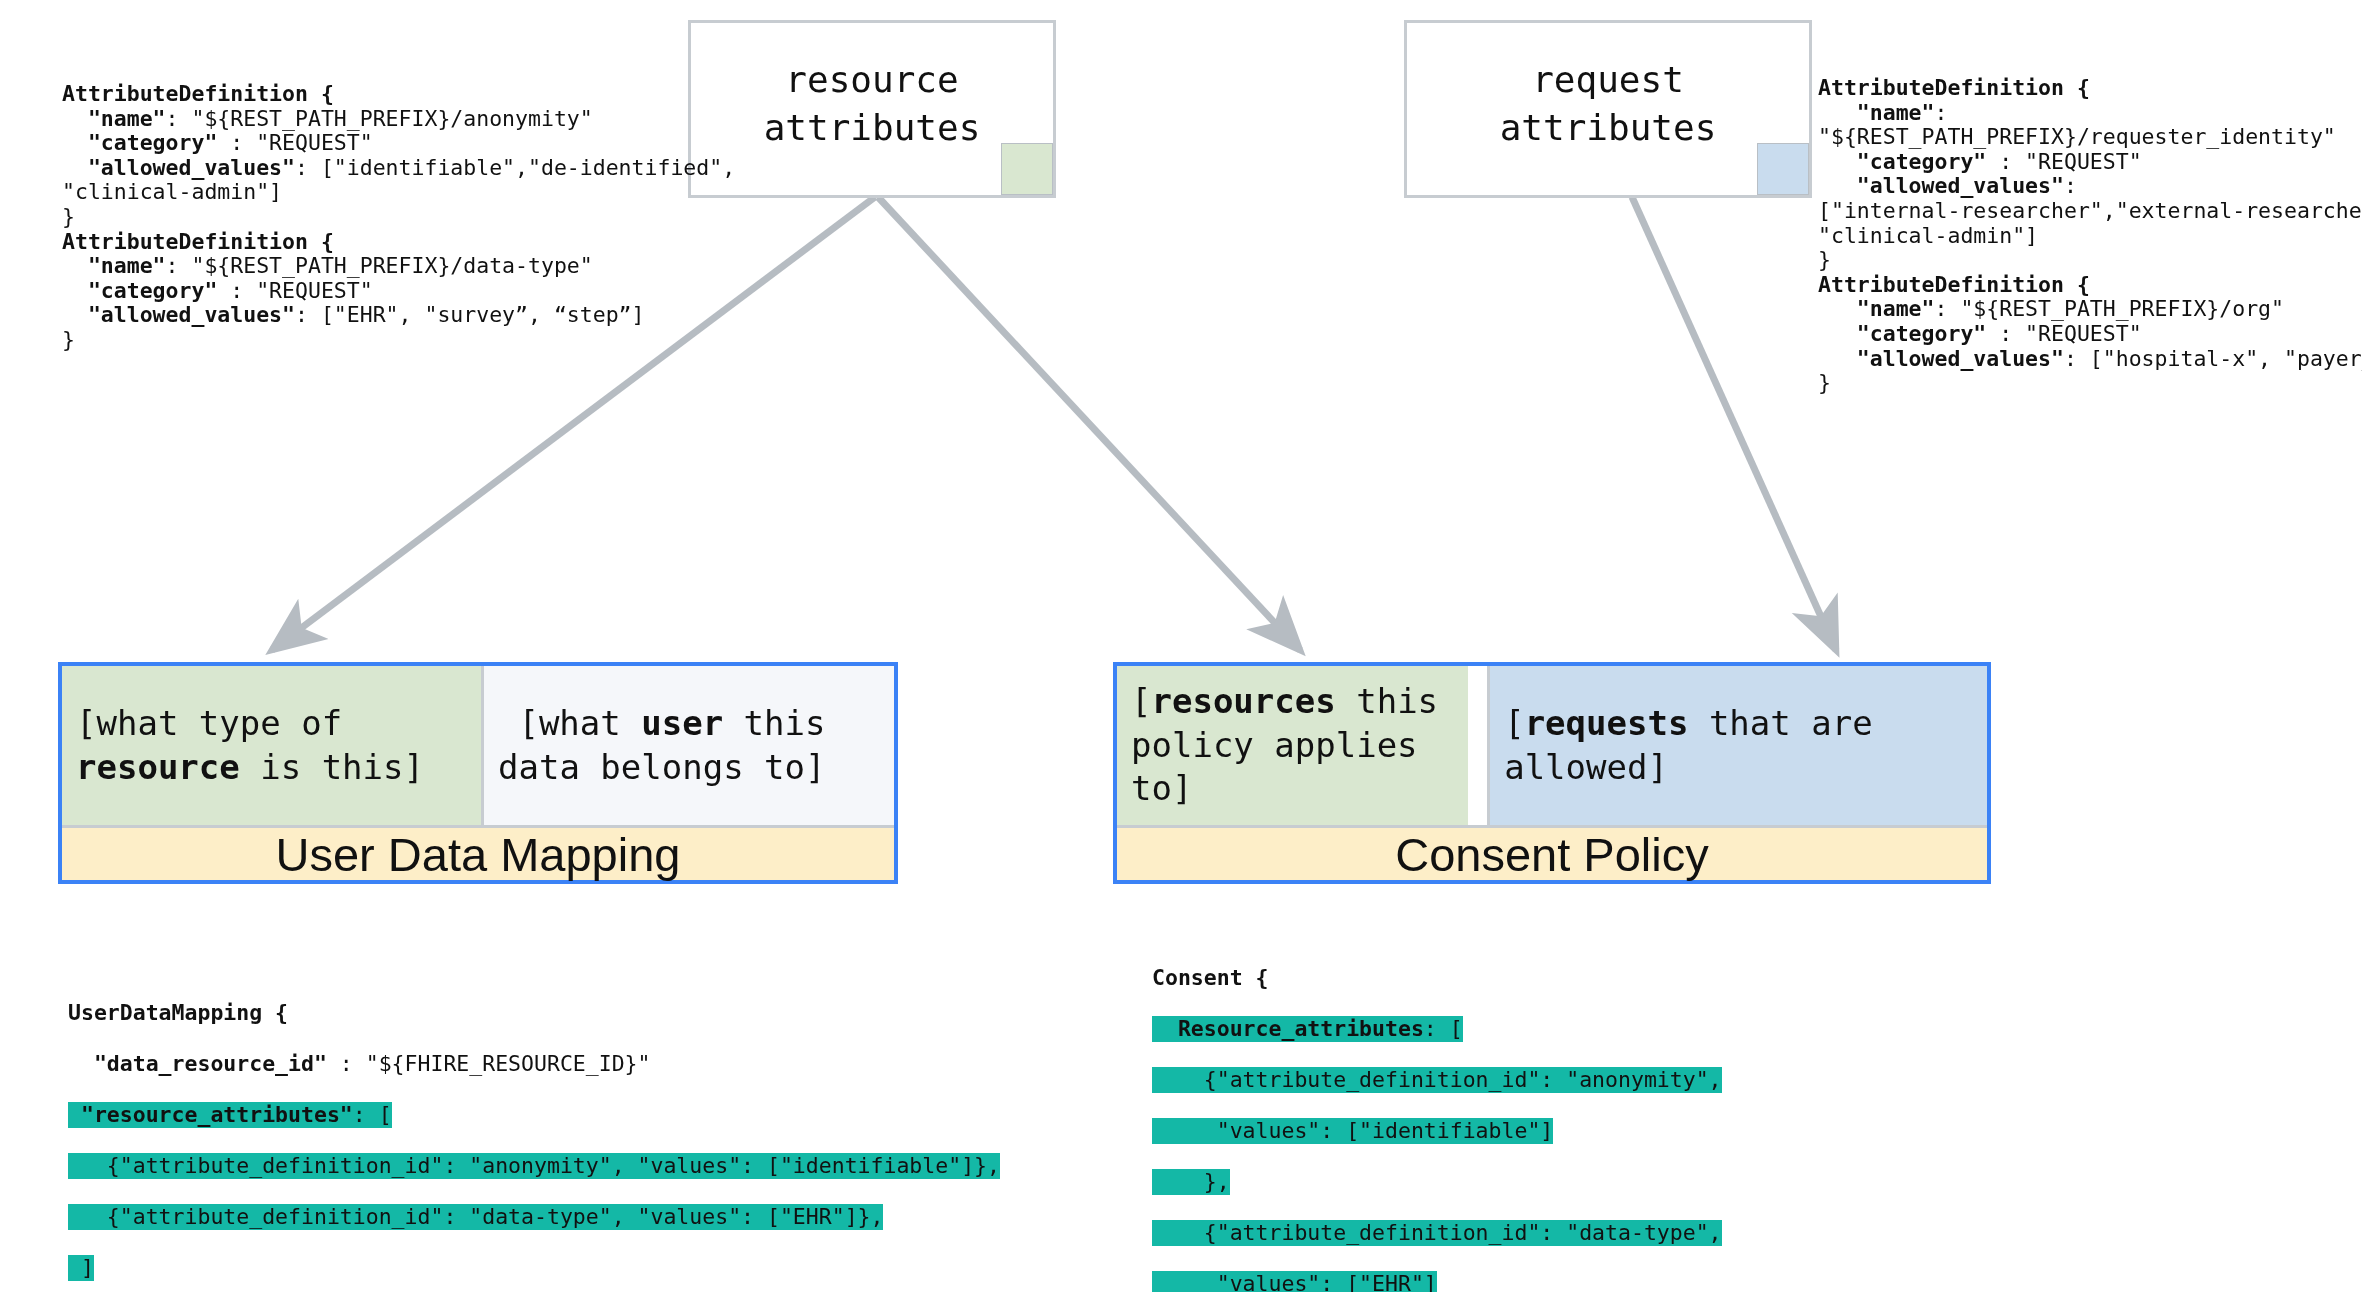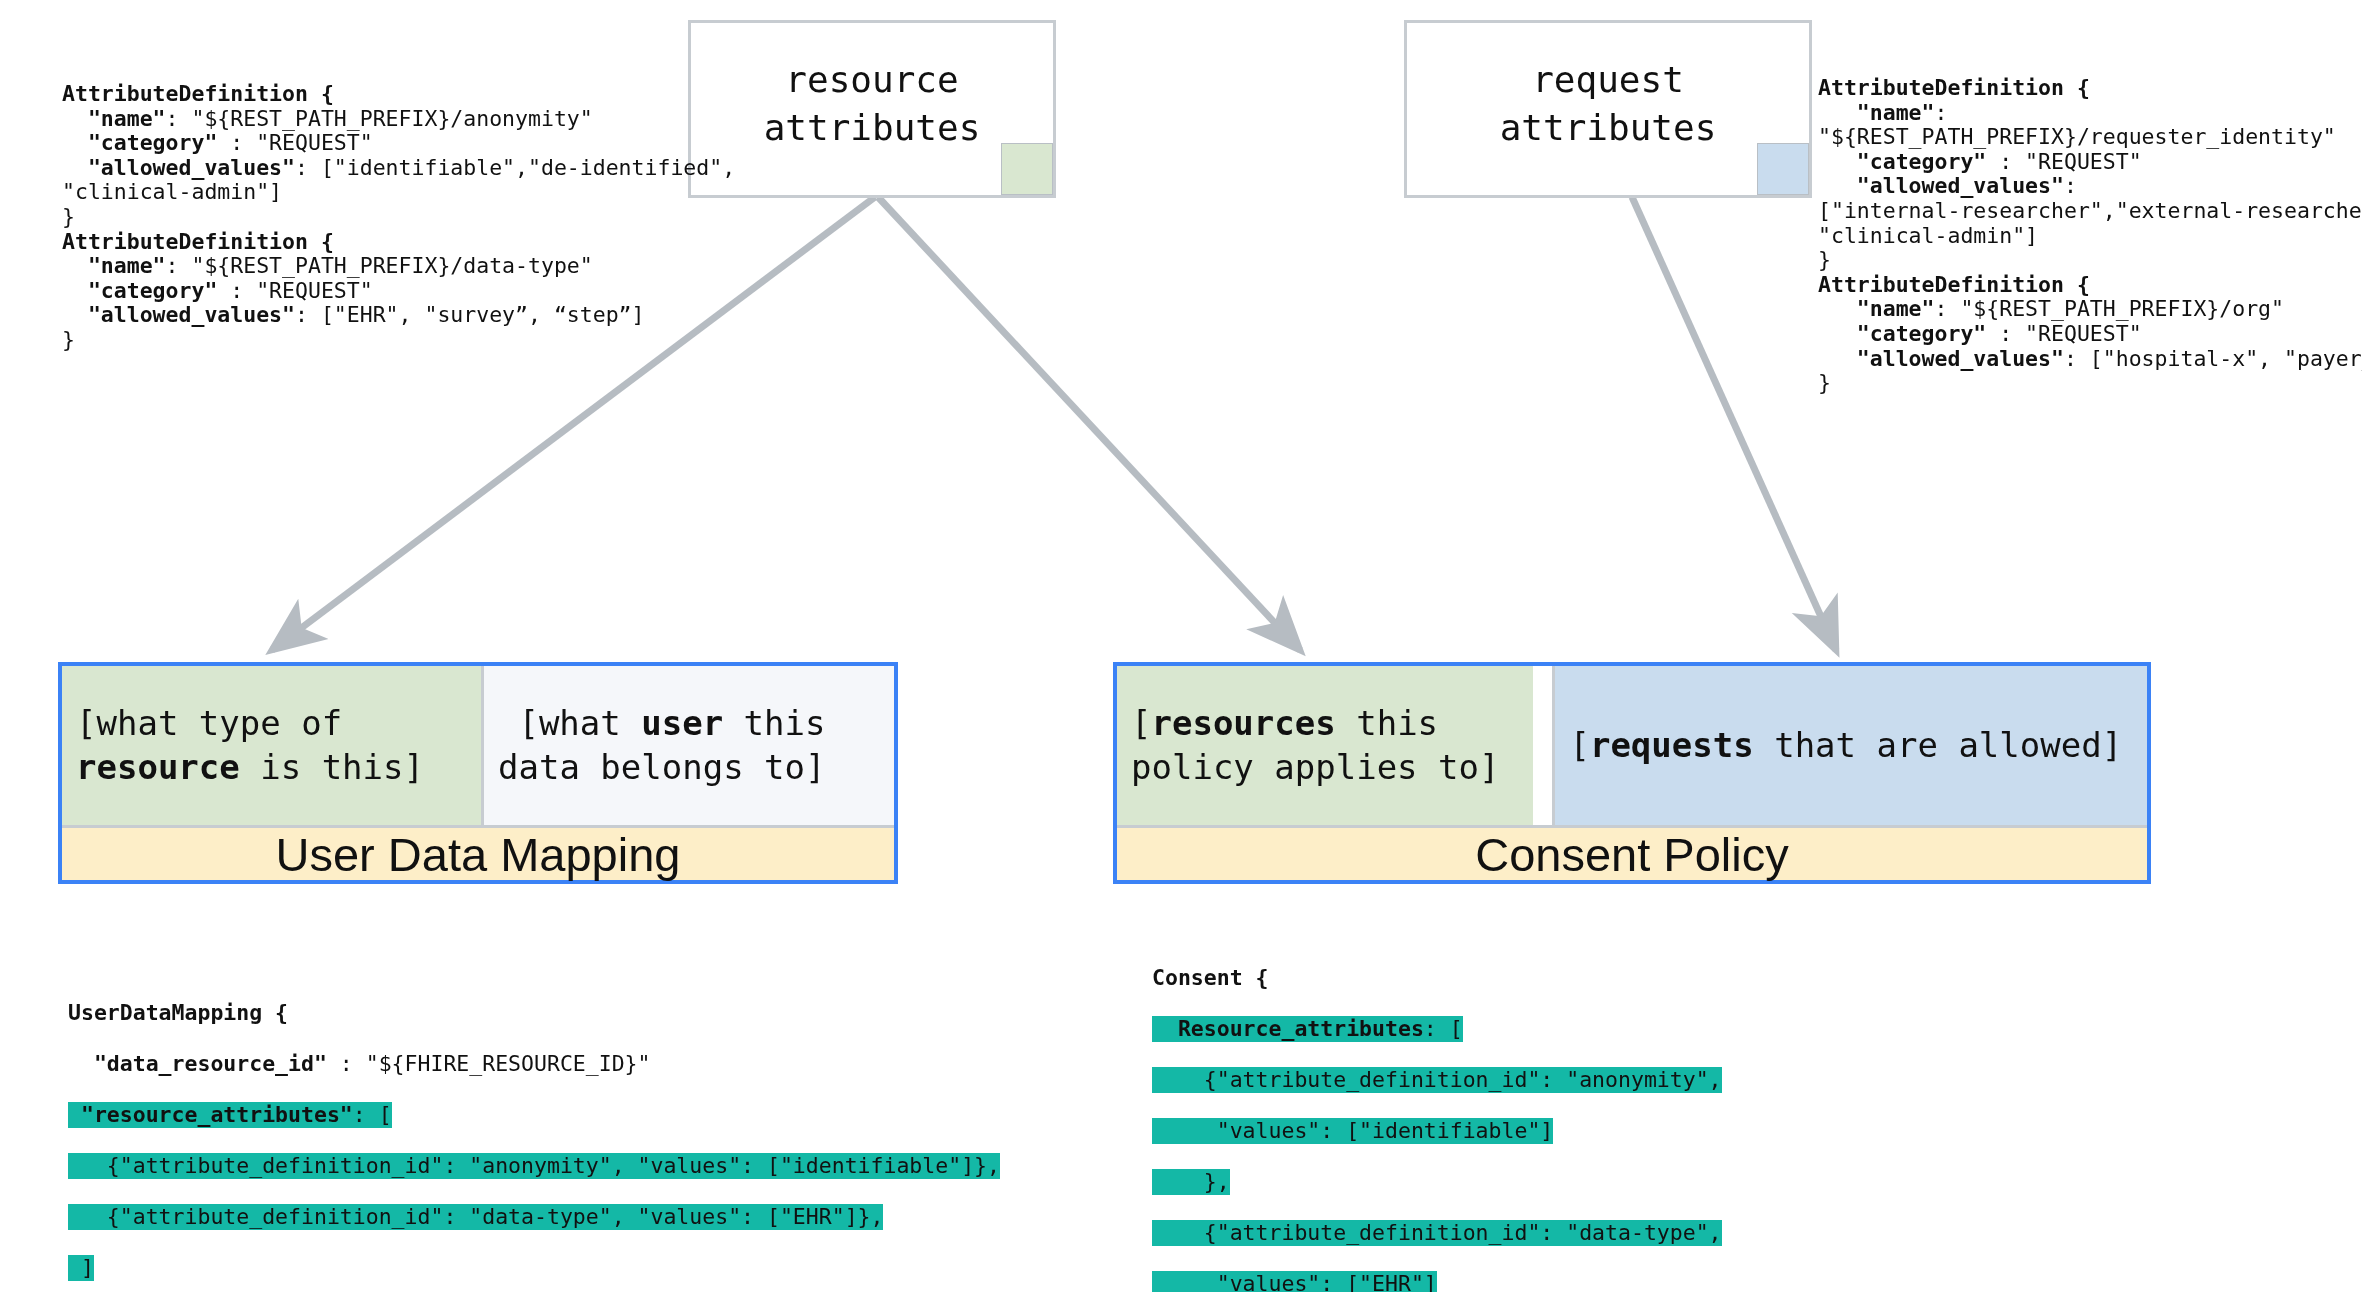--- a/index.html
+++ b/index.html
@@ -115,21 +115,21 @@
     justify-content: center;
     height: 52px;
     flex: 0 0 52px;
   }
   .cell b { font-weight: bold; }
 
   #entity-udm { left: 58px;  top: 662px; width: 840px; height: 222px; }
   #entity-udm .cell.green { width: 420px; }
   #entity-udm .cell.white { width: 414px; text-align: right; }
 
-  #entity-cp  { left: 1113px; top: 662px; width: 1038px; height: 222px; }
+  #entity-cp  { left: 1113px; top: 662px; width: 878px; height: 222px; }
   #entity-cp .cell.green { width: 425px; }
   #entity-cp .cell.blue  { width: 607px; margin-left: 19px; }
 
   
   .code-block {
     position: absolute;
     font-family: "DejaVu Sans Mono", monospace;
     font-size: 21.5px;
     line-height: 25.5px;
     color: #111111;

